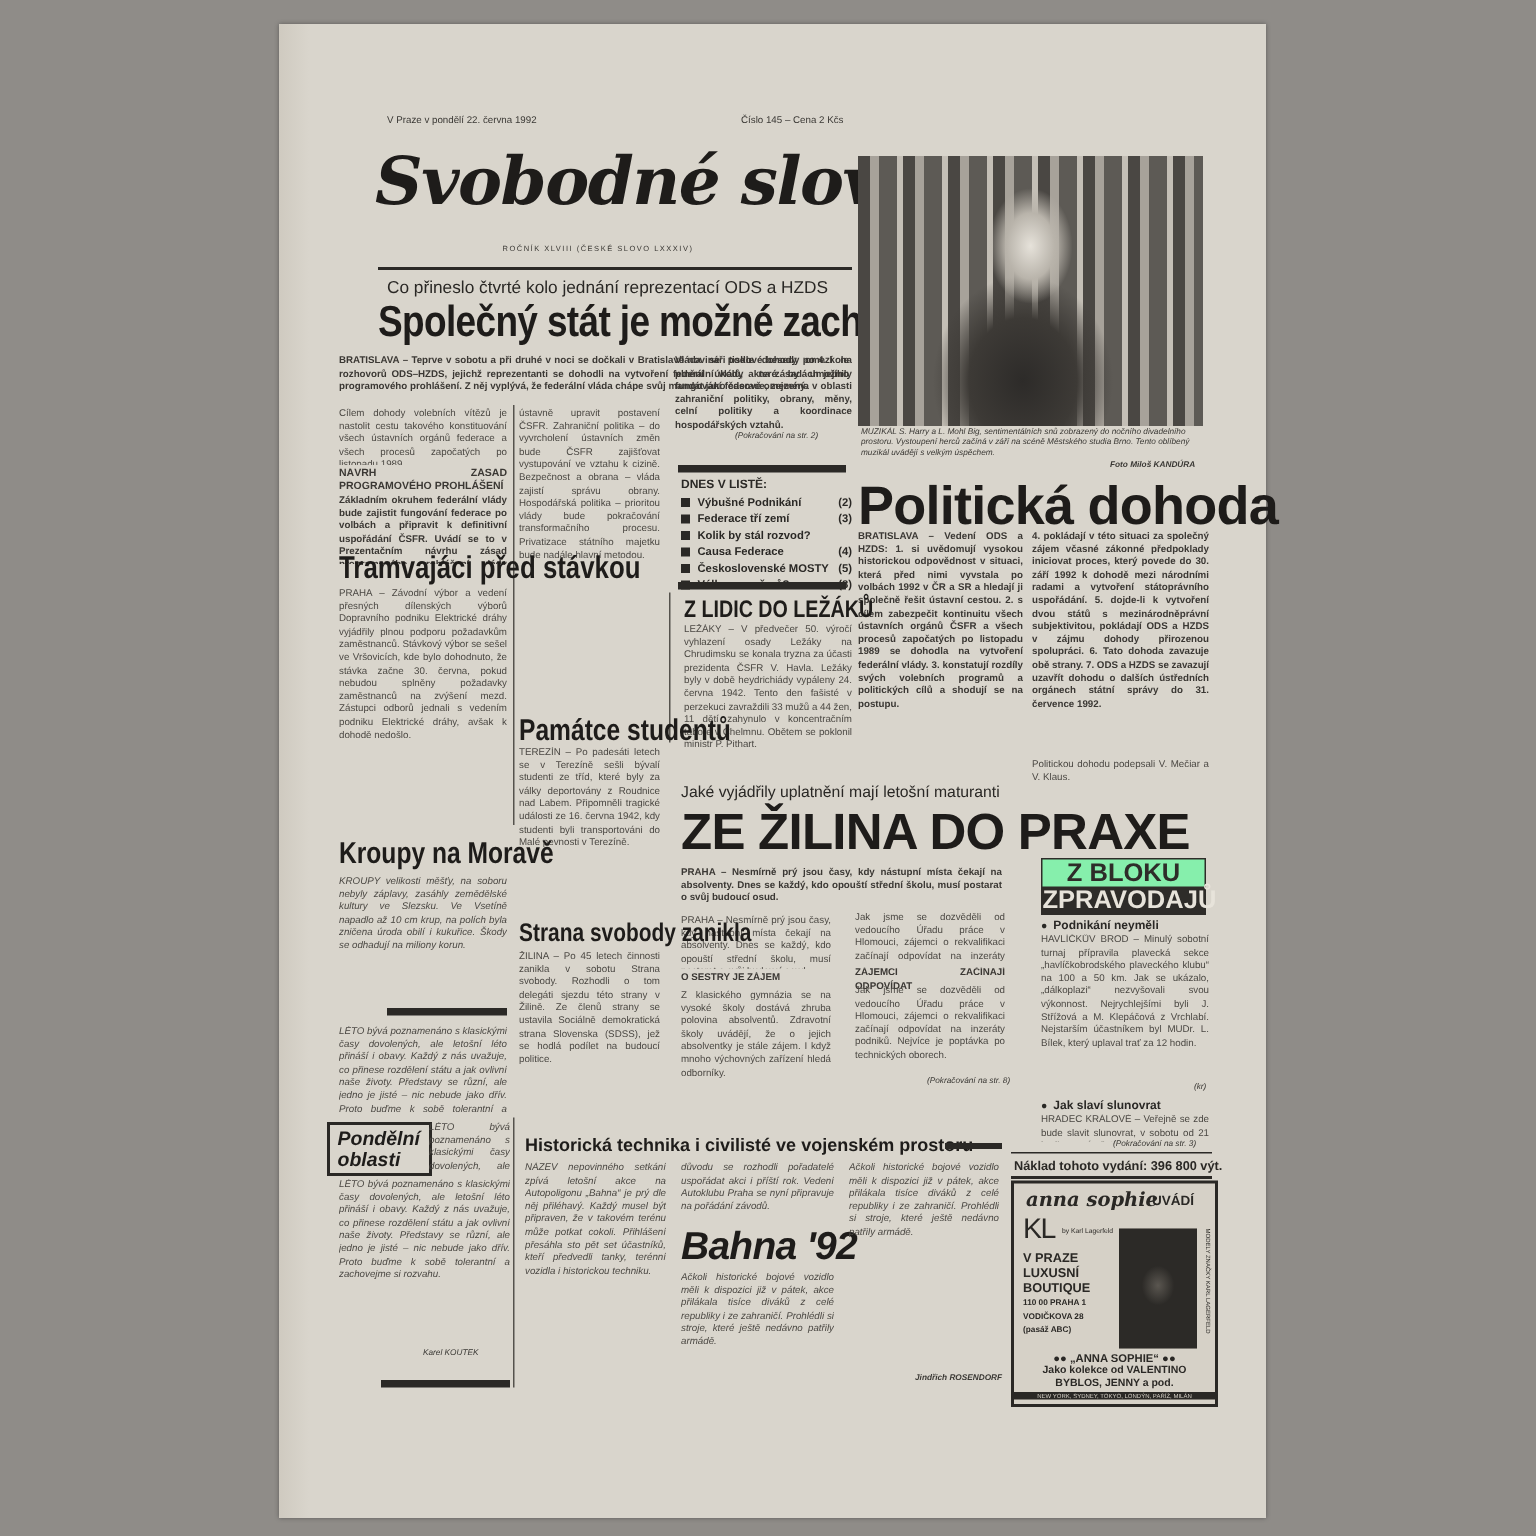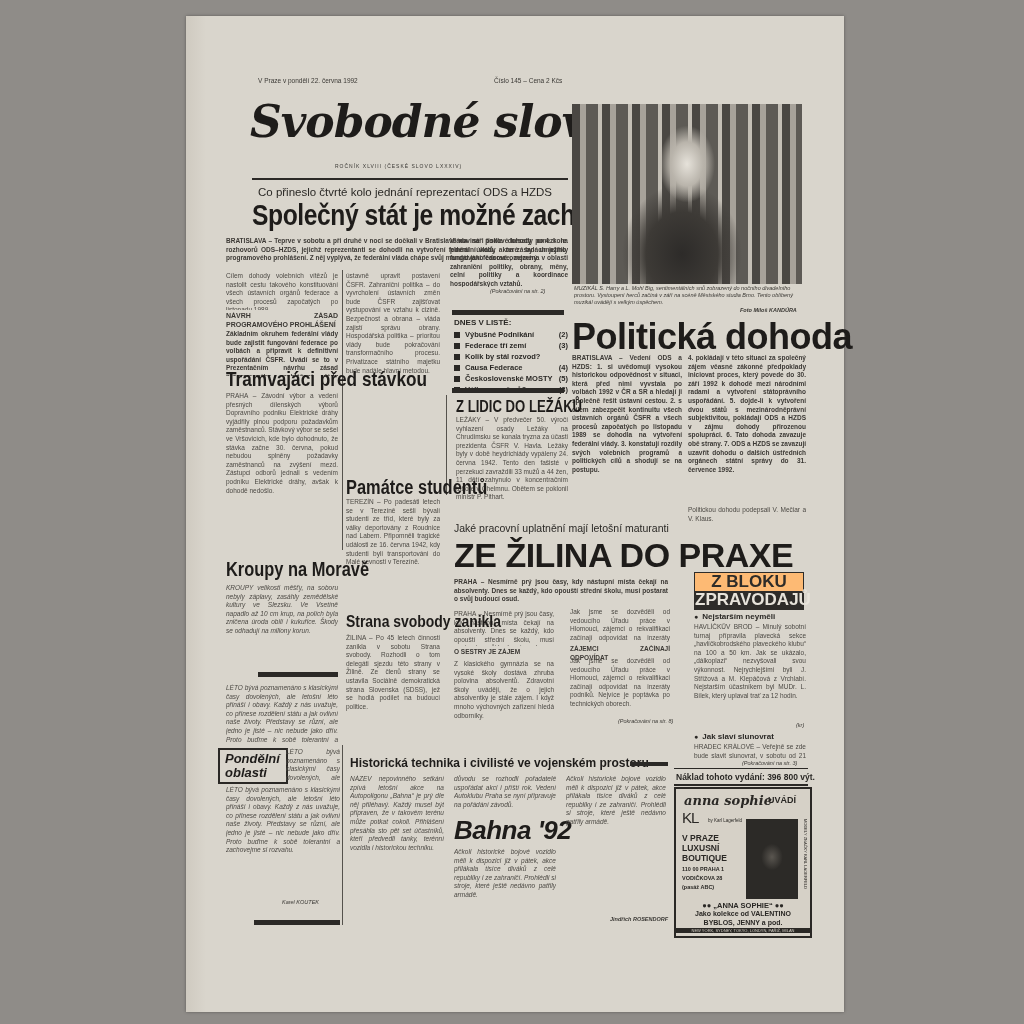--- a/index.html
+++ b/index.html
@@ -21,21 +21,21 @@
   .col-rule{position:absolute;width:1px;background:#55524c;}
   .photo{position:absolute;left:572px;top:104px;width:230px;height:180px;background:
     radial-gradient(ellipse 40px 55px at 115px 60px,#e6e2da 0%,#b9b4ab 40%,transparent 70%),
     radial-gradient(ellipse 60px 70px at 110px 150px,#2d2b29 0%,#3d3a36 60%,transparent 100%),
     repeating-linear-gradient(90deg,#4a4743 0 8px,#a7a29a 8px 14px,#5d5a55 14px 26px,#c4bfb6 26px 30px),
     #55524d;}
   .caption{font-size:5.5px;line-height:7px;color:#3a3834;font-style:italic;}
   .toc-item{font-size:7.5px;font-weight:bold;color:#2a2825;display:flex;justify-content:space-between;line-height:11px;}
   .toc-item .sq{display:inline-block;width:6px;height:6px;background:#2a2825;margin-right:5px;vertical-align:middle;}
   .box-title{background:#2e2c29;color:#e7e3da;font-weight:bold;text-align:center;font-size:17px;line-height:18px;border:1px solid #2e2c29;}
-  .box-title .wh{background:#fdba74;color:#2e2c29;display:block;}
+  .box-title .wh{background:#86efac;color:#2e2c29;display:block;}
   .bullet-head{font-weight:bold;font-size:8px;color:#2a2825;}
   .bullet-head::before{content:"●";margin-right:4px;font-size:7px;}
   .ad{position:absolute;left:674px;top:787px;width:134px;height:147px;border:2px solid #2a2825;background:#d6d1c7;}
   .ad-photo{position:absolute;left:70px;top:30px;width:52px;height:80px;background:radial-gradient(ellipse 18px 22px at 26px 38px,#5a5650 0%,#2c2a27 60%),#bdb8ae;}
   .framed{border:2px solid #2a2825;padding:2px 5px;font-style:italic;font-weight:bold;font-size:13px;line-height:14px;color:#1e1c1a;}
 </style>
 </head>
 <body>
 
 <div class="paper"></div>
@@ -101,21 +101,21 @@
 <div class="abs head-m" style="left:226px;top:367px;font-size:21px;">Tramvajáci před stávkou</div>
 <div class="abs body-text" style="left:226px;top:392px;width:112px;height:164px;">PRAHA – Závodní výbor a vedení přesných dílenských výborů Dopravního podniku Elektrické dráhy vyjádřily plnou podporu požadavkům zaměstnanců. Stávkový výbor se sešel ve Vršovicích, kde bylo dohodnuto, že stávka začne 30. června, pokud nebudou splněny požadavky zaměstnanců na zvýšení mezd. Zástupci odborů jednali s vedením podniku Elektrické dráhy, avšak k dohodě nedošlo.</div>
 
 <div class="col-rule" style="left:446px;top:395px;height:100px;"></div>
 <div class="abs head-m" style="left:456px;top:398px;font-size:16px;">Z LIDIC DO LEŽÁKŮ</div>
 <div class="abs body-text" style="left:456px;top:416px;width:112px;height:100px;">LEŽÁKY – V předvečer 50. výročí vyhlazení osady Ležáky na Chrudimsku se konala tryzna za účasti prezidenta ČSFR V. Havla. Ležáky byly v době heydrichiády vypáleny 24. června 1942. Tento den fašisté v perzekuci zavraždili 33 mužů a 44 žen, 11 dětí zahynulo v koncentračním táboře v Chelmnu. Obětem se poklonil ministr P. Pithart.</div>
 
 <div class="abs head-m" style="left:346px;top:476px;font-size:20px;">Památce studentů</div>
 <div class="abs body-text" style="left:346px;top:498px;width:94px;height:110px;">TEREZÍN – Po padesáti letech se v Terezíně sešli bývalí studenti ze tříd, které byly za války deportovány z Roudnice nad Labem. Připomněli tragické události ze 16. června 1942, kdy studenti byli transportováni do Malé pevnosti v Terezíně.</div>
 
-<div class="abs kicker" style="left:454px;top:522px;font-size:10.5px;">Jaké pracovní uplatnění mají letošní maturanti</div>
+<div class="abs kicker" style="left:454px;top:522px;font-size:10.5px;">Jaké vyjádřily uplatnění mají letošní maturanti</div>
 <div class="abs head-l" style="left:454px;top:536px;font-size:34px;">ZE ŽILINA DO PRAXE</div>
 <div class="abs body-text bold" style="left:454px;top:578px;width:214px;height:26px;">PRAHA – Nesmírně prý jsou časy, kdy nástupní místa čekají na absolventy. Dnes se každý, kdo opouští střední školu, musí postarat o svůj budoucí osud.</div>
 <div class="abs body-text bold" style="left:454px;top:648px;width:100px;font-size:6.5px;">O SESTRY JE ZÁJEM</div>
 <div class="abs body-text" style="left:454px;top:610px;width:100px;height:36px;">PRAHA – Nesmírně prý jsou časy, kdy nástupní místa čekají na absolventy. Dnes se každý, kdo opouští střední školu, musí postarat o svůj budoucí osud.</div>
 <div class="abs body-text" style="left:454px;top:660px;width:100px;height:82px;">Z klasického gymnázia se na vysoké školy dostává zhruba polovina absolventů. Zdravotní školy uvádějí, že o jejich absolventky je stále zájem. I když mnoho výchovných zařízení hledá odborníky.</div>
 <div class="abs body-text bold" style="left:570px;top:645px;width:100px;font-size:6.5px;">ZÁJEMCI ZAČÍNAJÍ ODPOVÍDAT</div>
 <div class="abs body-text" style="left:570px;top:608px;width:100px;height:34px;">Jak jsme se dozvěděli od vedoucího Úřadu práce v Hlomouci, zájemci o rekvalifikaci začínají odpovídat na inzeráty podniků. Nejvíce je poptávka po technických oborech.</div>
 <div class="abs body-text" style="left:570px;top:657px;width:100px;height:60px;">Jak jsme se dozvěděli od vedoucího Úřadu práce v Hlomouci, zájemci o rekvalifikaci začínají odpovídat na inzeráty podniků. Nejvíce je poptávka po technických oborech.</div>
 <div class="abs caption" style="left:618px;top:718px;">(Pokračování na str. 8)</div>
 
@@ -143,34 +143,34 @@
 <div class="abs body-text" style="left:454px;top:775px;width:102px;height:40px;font-style:italic;">důvodu se rozhodli pořadatelé uspořádat akci i příští rok. Vedení Autoklubu Praha se nyní připravuje na pořádání závodů.</div>
 <div class="abs head-l" style="left:454px;top:815px;font-size:26px;font-style:italic;">Bahna '92</div>
 <div class="abs body-text" style="left:454px;top:848px;width:102px;height:80px;font-style:italic;">Ačkoli historické bojové vozidlo měli k dispozici již v pátek, akce přilákala tisíce diváků z celé republiky i ze zahraničí. Prohlédli si stroje, které ještě nedávno patřily armádě.</div>
 <div class="abs body-text" style="left:566px;top:775px;width:100px;height:140px;font-style:italic;">Ačkoli historické bojové vozidlo měli k dispozici již v pátek, akce přilákala tisíce diváků z celé republiky i ze zahraničí. Prohlédli si stroje, které ještě nedávno patřily armádě.</div>
 <div class="abs caption" style="left:610px;top:916px;font-weight:bold;">Jindřich ROSENDORF</div>
 
 <div class="abs box-title" style="left:694px;top:572px;width:108px;">
   <span class="wh">Z BLOKU</span>
   <span>ZPRAVODAJŮ</span>
 </div>
-<div class="abs bullet-head" style="left:694px;top:612px;">Nejstarším neyměli</div>
+<div class="abs bullet-head" style="left:694px;top:612px;">Podnikání neyměli</div>
 <div class="abs body-text" style="left:694px;top:623px;width:112px;height:96px;">HAVLÍČKŮV BROD – Minulý sobotní turnaj přípravila plavecká sekce „havlíčkobrodského plaveckého klubu“ na 100 a 50 km. Jak se ukázalo, „dálkoplazi“ nezvyšovali svou výkonnost. Nejrychlejšími byli J. Střížová a M. Klepáčová z Vrchlabí. Nejstarším účastníkem byl MUDr. L. Bílek, který uplaval trať za 12 hodin.</div>
 <div class="abs caption" style="left:796px;top:722px;">(kr)</div>
 <div class="abs bullet-head" style="left:694px;top:732px;text-align:center;">Jak slaví slunovrat</div>
 <div class="abs body-text" style="left:694px;top:743px;width:112px;height:18px;">HRADEC KRÁLOVÉ – Veřejně se zde bude slavit slunovrat, v sobotu od 21 hodin na náměstí.</div>
 <div class="abs caption" style="left:742px;top:760px;">(Pokračování na str. 3)</div>
 <div class="rule" style="left:674px;top:768px;width:134px;height:1px;"></div>
 <div class="abs" style="left:676px;top:772px;font-size:8.5px;font-weight:bold;">Náklad tohoto vydání: 396 800 výt.</div>
 <div class="rule" style="left:674px;top:784px;width:134px;height:2px;"></div>
 
 <div class="ad">
   <div class="abs" style="left:8px;top:4px;font-family:'DejaVu Serif',serif;font-style:italic;font-weight:bold;font-size:13px;">anna sophie</div>
   <div class="abs" style="left:92px;top:6px;font-weight:bold;font-size:9px;">UVÁDÍ</div>
-  <div class="abs" style="left:6px;top:20px;font-size:15px;letter-spacing:-1px;">KL</div>
+  <div class="abs" style="left:6px;top:20px;font-size:19px;letter-spacing:-1px;">KL</div>
   <div class="abs" style="left:32px;top:29px;font-size:4.5px;">by Karl Lagerfeld</div>
   <div class="abs" style="left:6px;top:44px;font-weight:bold;font-size:8.5px;line-height:10px;">
     <div>V PRAZE</div>
       <div>LUXUSNÍ</div>
       <div>BOUTIQUE</div>
   </div>
   <div class="abs" style="left:6px;top:76px;font-weight:bold;font-size:5.5px;line-height:9px;">
     <div>110 00 PRAHA 1</div>
       <div>VODIČKOVA 28</div>
       <div>(pasáž ABC)</div>

